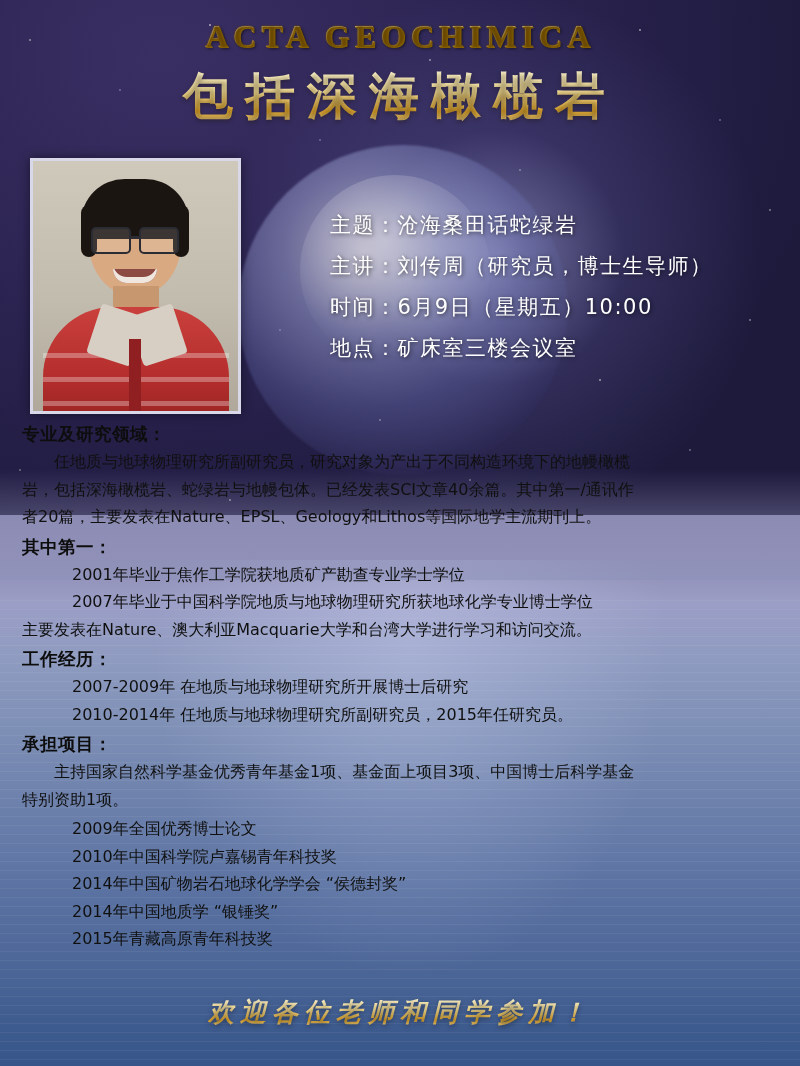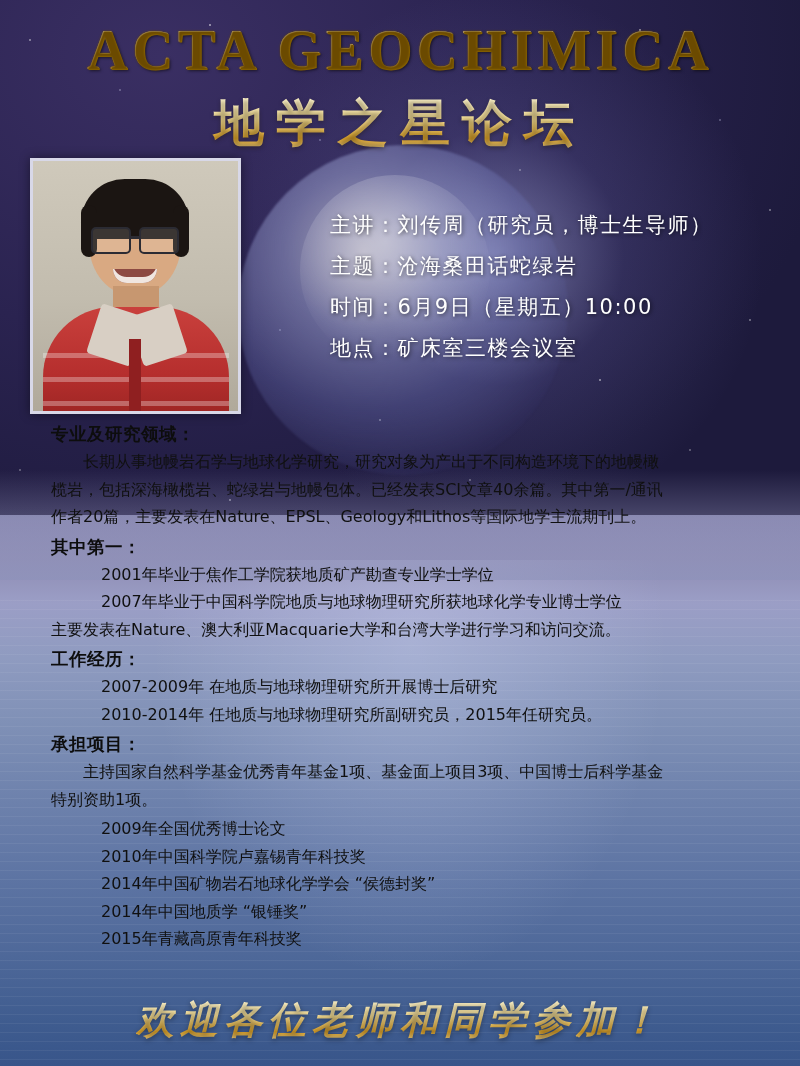--- a/index.html
+++ b/index.html
@@ -116,21 +116,21 @@
   
   .header {
     position: absolute;
     left: 0; top: 18px;
     width: 800px;
     text-align: center;
     z-index: 6;
   }
   .title-en {
     font-family: "Liberation Serif", serif;
-    font-size: 56px;
+    font-size: 32px;
     font-weight: bold;
     letter-spacing: 5px;
     color: #ffe9a8;
     text-shadow:
       0 0 2px #6b4a00,
       1px 1px 0 #8a6400,
       2px 2px 3px rgba(0,0,0,0.55);
     background: linear-gradient(180deg, #fff6cf 0%, #ffe49a 45%, #e3ae3c 75%, #fff0bd 100%);
     -webkit-background-clip: text;
     background-clip: text;
@@ -285,21 +285,20 @@
 
   
   .content {
     position: absolute;
     left: 0;
     top: 420px;
     width: 667px;
     z-index: 7;
     color: #111;
     font-family: "DejaVu Sans", "Liberation Sans", sans-serif;
-    padding-left: 29px;
   }
   .section { margin-bottom: 2px; }
   .sec-title {
     font-size: 17.5px;
     font-weight: bold;
     color: #0d0d0d;
     padding-left: 22px;
     line-height: 28px;
     letter-spacing: 0.5px;
   }
@@ -319,21 +318,21 @@
     position: absolute;
     left: 0;
     top: 995px;
     width: 800px;
     text-align: center;
     z-index: 8;
   }
   .footer-text {
     display: inline-block;
     font-family: "DejaVu Sans", "Liberation Sans", sans-serif;
-    font-size: 38px;
+    font-size: 26px;
     font-weight: bold;
     font-style: italic;
     letter-spacing: 6px;
     background: linear-gradient(180deg, #fffbdf 0%, #ffe79c 40%, #e0a52b 72%, #fff0bf 100%);
     -webkit-background-clip: text;
     background-clip: text;
     color: transparent;
     text-shadow: 0 2px 5px rgba(0,0,0,0.35);
   }
 </style>
@@ -346,21 +345,21 @@
   <div class="stars"></div>
   <div class="planet"></div>
   <div class="planet-shine"></div>
   <div class="bg-sea"></div>
   <div class="sea-waves"></div>
   <div class="sea-glow"></div>
   <div class="horizon-fade"></div>
 
   <div class="header">
     <div class="title-en">ACTA GEOCHIMICA</div>
-    <div class="title-cn">地学之星论坛</div>
+    <div class="title-cn">包括深海橄榄岩</div>
   </div>
 
   <div class="portrait">
     <div class="p-bg"></div>
     <div class="p-head"></div>
     <div class="p-hair"></div>
     <div class="p-hair2"></div>
     <div class="p-hair3"></div>
     <div class="p-glasses">
       <div class="p-lens left"></div>
@@ -373,39 +372,39 @@
     <div class="p-stripe" style="top:192px"></div>
     <div class="p-stripe" style="top:216px"></div>
     <div class="p-stripe" style="top:240px"></div>
     <div class="p-collar-l"></div>
     <div class="p-collar-r"></div>
     <div class="p-placket"></div>
   </div>
 
   <div class="event-info">
     <div class="row">
+      <span class="lbl">主题：</span><span>沧海桑田话蛇绿岩</span>
+    </div>
+    <div class="row">
       <span class="lbl">主讲：</span><span>刘传周（研究员，博士生导师）</span>
-    </div>
-    <div class="row">
-      <span class="lbl">主题：</span><span>沧海桑田话蛇绿岩</span>
     </div>
     <div class="row">
       <span class="lbl">时间：</span><span>6月9日（星期五）10:00</span>
     </div>
     <div class="row">
       <span class="lbl">地点：</span><span>矿床室三楼会议室</span>
     </div>
   </div>
 
   <div class="content">
 
     <div class="section">
       <div class="sec-title">专业及研究领域：</div>
       <div class="sec-body">
-        <div class="indent">长期从事地幔岩石学与地球化学研究，研究对象为产出于不同构造环境下的地幔橄榄岩，包括深海橄榄岩、蛇绿岩与地幔包体。已经发表SCI文章40余篇。其中第一/通讯作者20篇，主要发表在Nature、EPSL、Geology和Lithos等国际地学主流期刊上。</div>
+        <div class="indent">任地质与地球物理研究所副研究员，研究对象为产出于不同构造环境下的地幔橄榄岩，包括深海橄榄岩、蛇绿岩与地幔包体。已经发表SCI文章40余篇。其中第一/通讯作者20篇，主要发表在Nature、EPSL、Geology和Lithos等国际地学主流期刊上。</div>
       </div>
     </div>
 
     <div class="section">
       <div class="sec-title">其中第一：</div>
       <div class="sec-body">
         <div class="line ind">2001年毕业于焦作工学院获地质矿产勘查专业学士学位</div>
         <div class="line ind">2007年毕业于中国科学院地质与地球物理研究所获地球化学专业博士学位</div>
         <div class="line">主要发表在Nature、澳大利亚Macquarie大学和台湾大学进行学习和访问交流。</div>
       </div>

